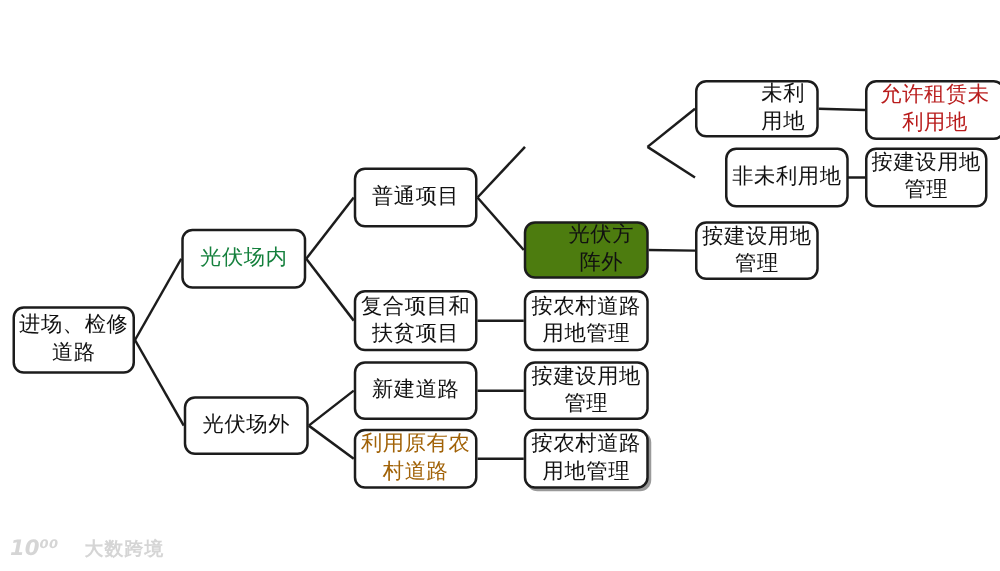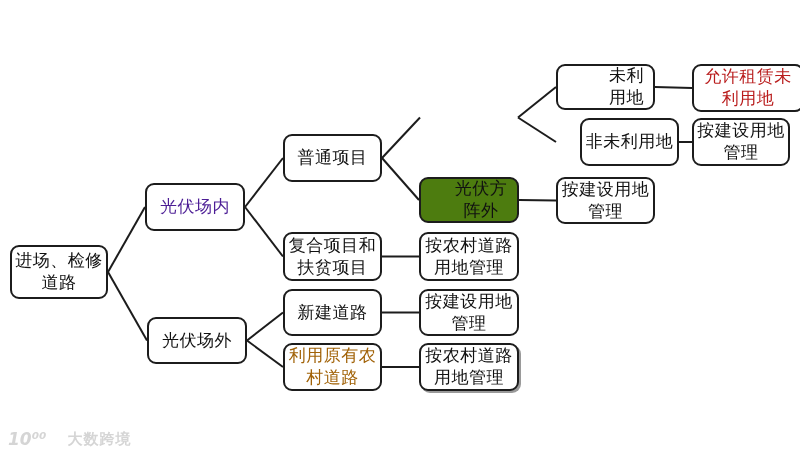--- a/index.html
+++ b/index.html
@@ -64,21 +64,21 @@
       <line x1="519" y1="200" x2="556" y2="200.5" stroke="#1c1c1c" stroke-width="2"></line>
       <line x1="382" y1="256.5" x2="419" y2="256.5" stroke="#1c1c1c" stroke-width="2"></line>
       <line x1="382" y1="312.5" x2="419" y2="312.5" stroke="#1c1c1c" stroke-width="2"></line>
       <line x1="382" y1="367" x2="419" y2="367" stroke="#1c1c1c" stroke-width="2"></line>
       <line x1="247" y1="340.5" x2="283" y2="312.5" stroke="#1c1c1c" stroke-width="2"></line>
       <line x1="247" y1="340.5" x2="283" y2="367" stroke="#1c1c1c" stroke-width="2"></line>
     </svg>
   <div class="nodes-layer">
       <div class="node" style="left: 10px; top: 245px; width: 98px; height: 54px; border-color: rgb(28, 28, 28); background: rgb(255, 255, 255); color: rgb(17, 17, 17);">进场、检修
 道路</div>
-      <div class="node" style="left: 145px; top: 183px; width: 100px; height: 48px; border-color: rgb(28, 28, 28); background: rgb(255, 255, 255); color: #4c1d95;">光伏场内</div>
+      <div class="node" style="left: 145px; top: 183px; width: 100px; height: 48px; border-color: rgb(28, 28, 28); background: rgb(255, 255, 255); color: #15803d;">光伏场内</div>
       <div class="node" style="left: 147px; top: 317px; width: 100px; height: 47px; border-color: rgb(28, 28, 28); background: rgb(255, 255, 255); color: rgb(17, 17, 17);">光伏场外</div>
       <div class="node" style="left: 283px; top: 232px; width: 99px; height: 49px; border-color: rgb(28, 28, 28); background: rgb(255, 255, 255); color: rgb(17, 17, 17);">复合项目和
 扶贫项目</div>
       <div class="node" style="left: 283px; top: 134px; width: 99px; height: 48px; border-color: rgb(28, 28, 28); background: rgb(255, 255, 255); color: rgb(17, 17, 17);">普通项目</div>
       <div class="node" style="left: 283px; top: 289px; width: 99px; height: 47px; border-color: rgb(28, 28, 28); background: rgb(255, 255, 255); color: rgb(17, 17, 17);">新建道路</div>
       <div class="node" style="left: 283px; top: 343px; width: 99px; height: 48px; border-color: rgb(28, 28, 28); background: rgb(255, 255, 255); color: #a16207;">利用原有农
 村道路</div>
       <div class="node" style="left: 419px; top: 177px; width: 100px; height: 46px; border-color: rgb(28, 28, 28); background: #4d7c0f; color: rgb(17, 17, 17); padding-left: 26px;">光伏方阵外</div>
       <div class="node" style="left: 419px; top: 232px; width: 100px; height: 49px; border-color: rgb(28, 28, 28); background: rgb(255, 255, 255); color: rgb(17, 17, 17);">按农村道路
 用地管理</div>

